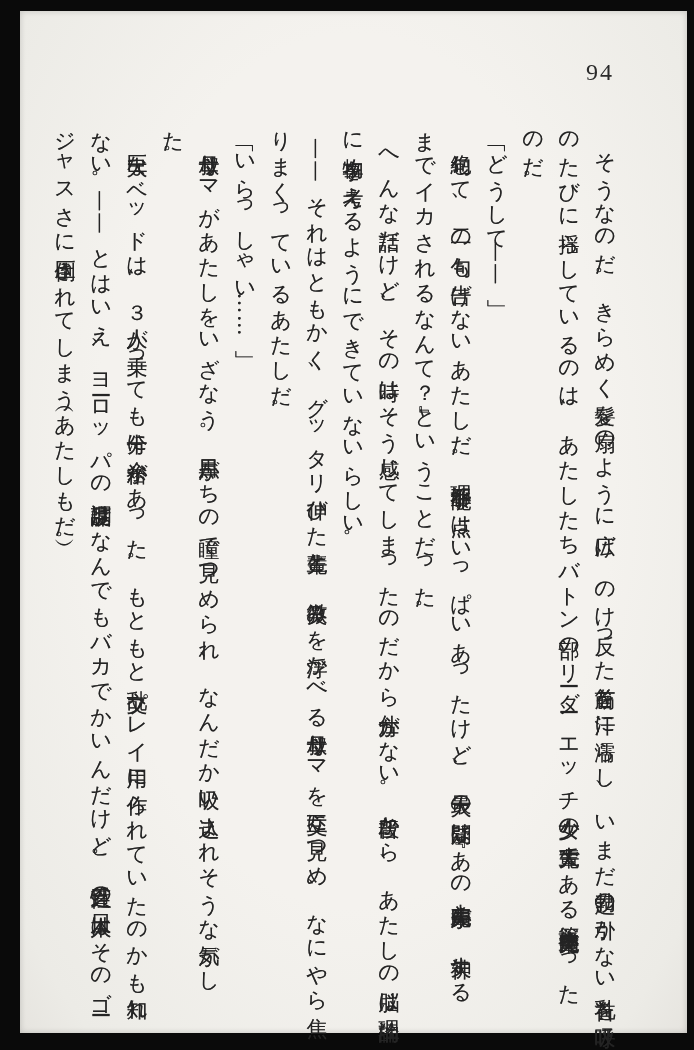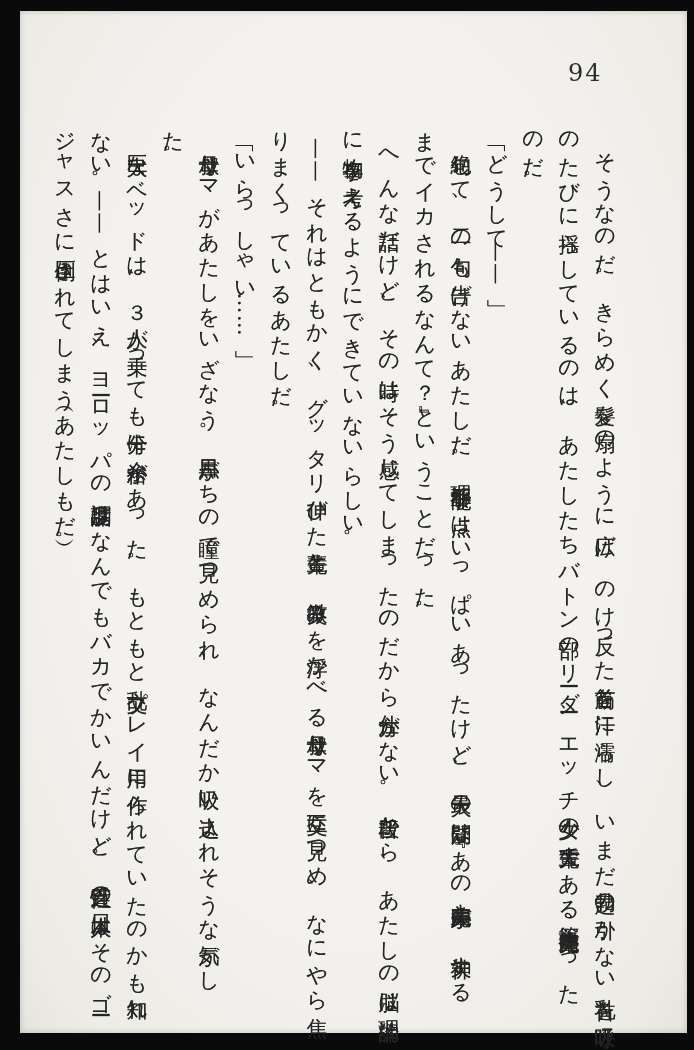--- a/index.html
+++ b/index.html
@@ -24,24 +24,25 @@
     width: 667px;
     height: 1022px;
     background: radial-gradient(ellipse at 50% 45%, #f4f2ee 55%, #ecebe6 90%, #e6e4df 100%);
     box-shadow: inset 0 0 6px rgba(0,0,0,0.18);
   }
   .page-number {
     position: absolute;
     top: 48px;
     left: 548px;
     width: 64px;
-    text-align: left;
+    text-align: center;
     font-size: 24px;
     letter-spacing: 2px;
     color: #2b2b2b;
+    font-family: Liberation Serif, serif;
   }
   .page-text {
     position: absolute;
     top: 106px;
     right: 64px;
     height: 900px;
     writing-mode: vertical-rl;
     text-orientation: mixed;
     font-size: 21px;
     line-height: 36px;

